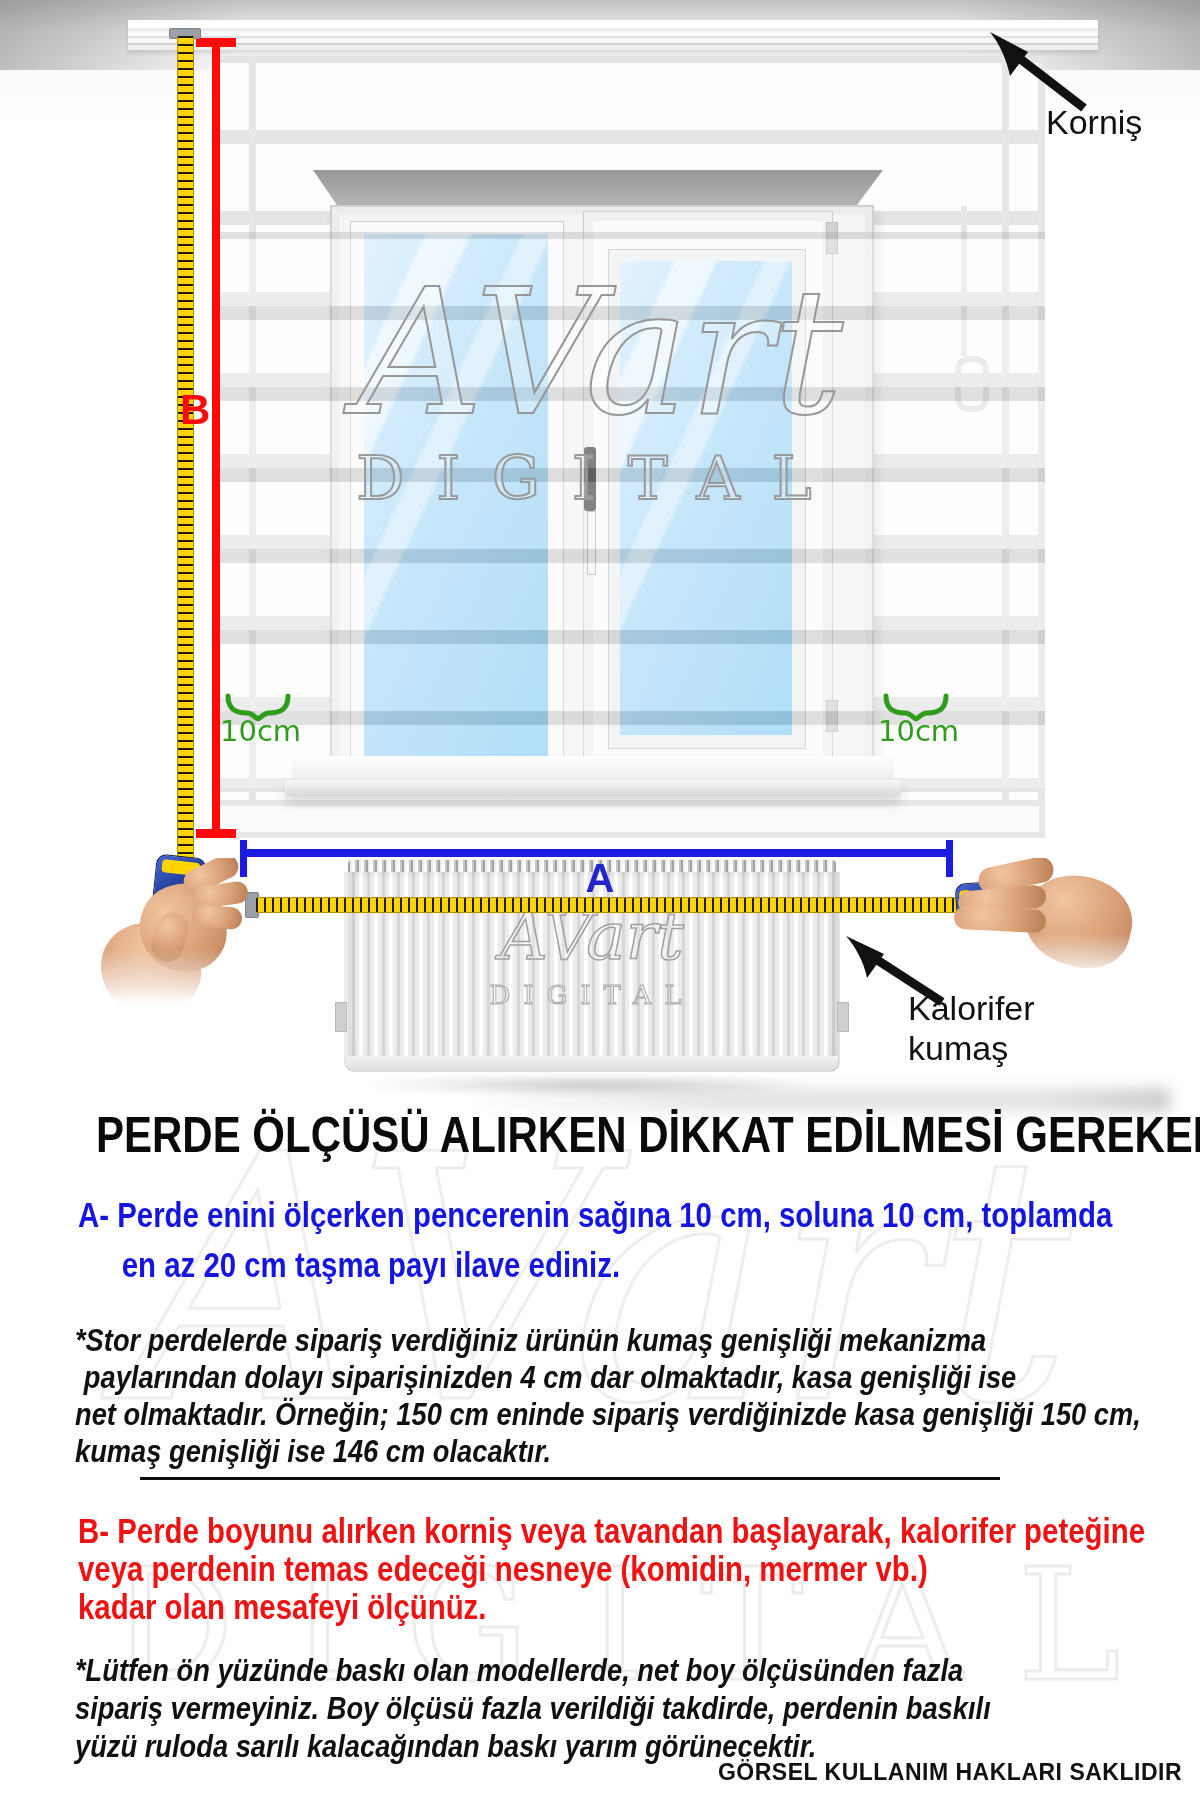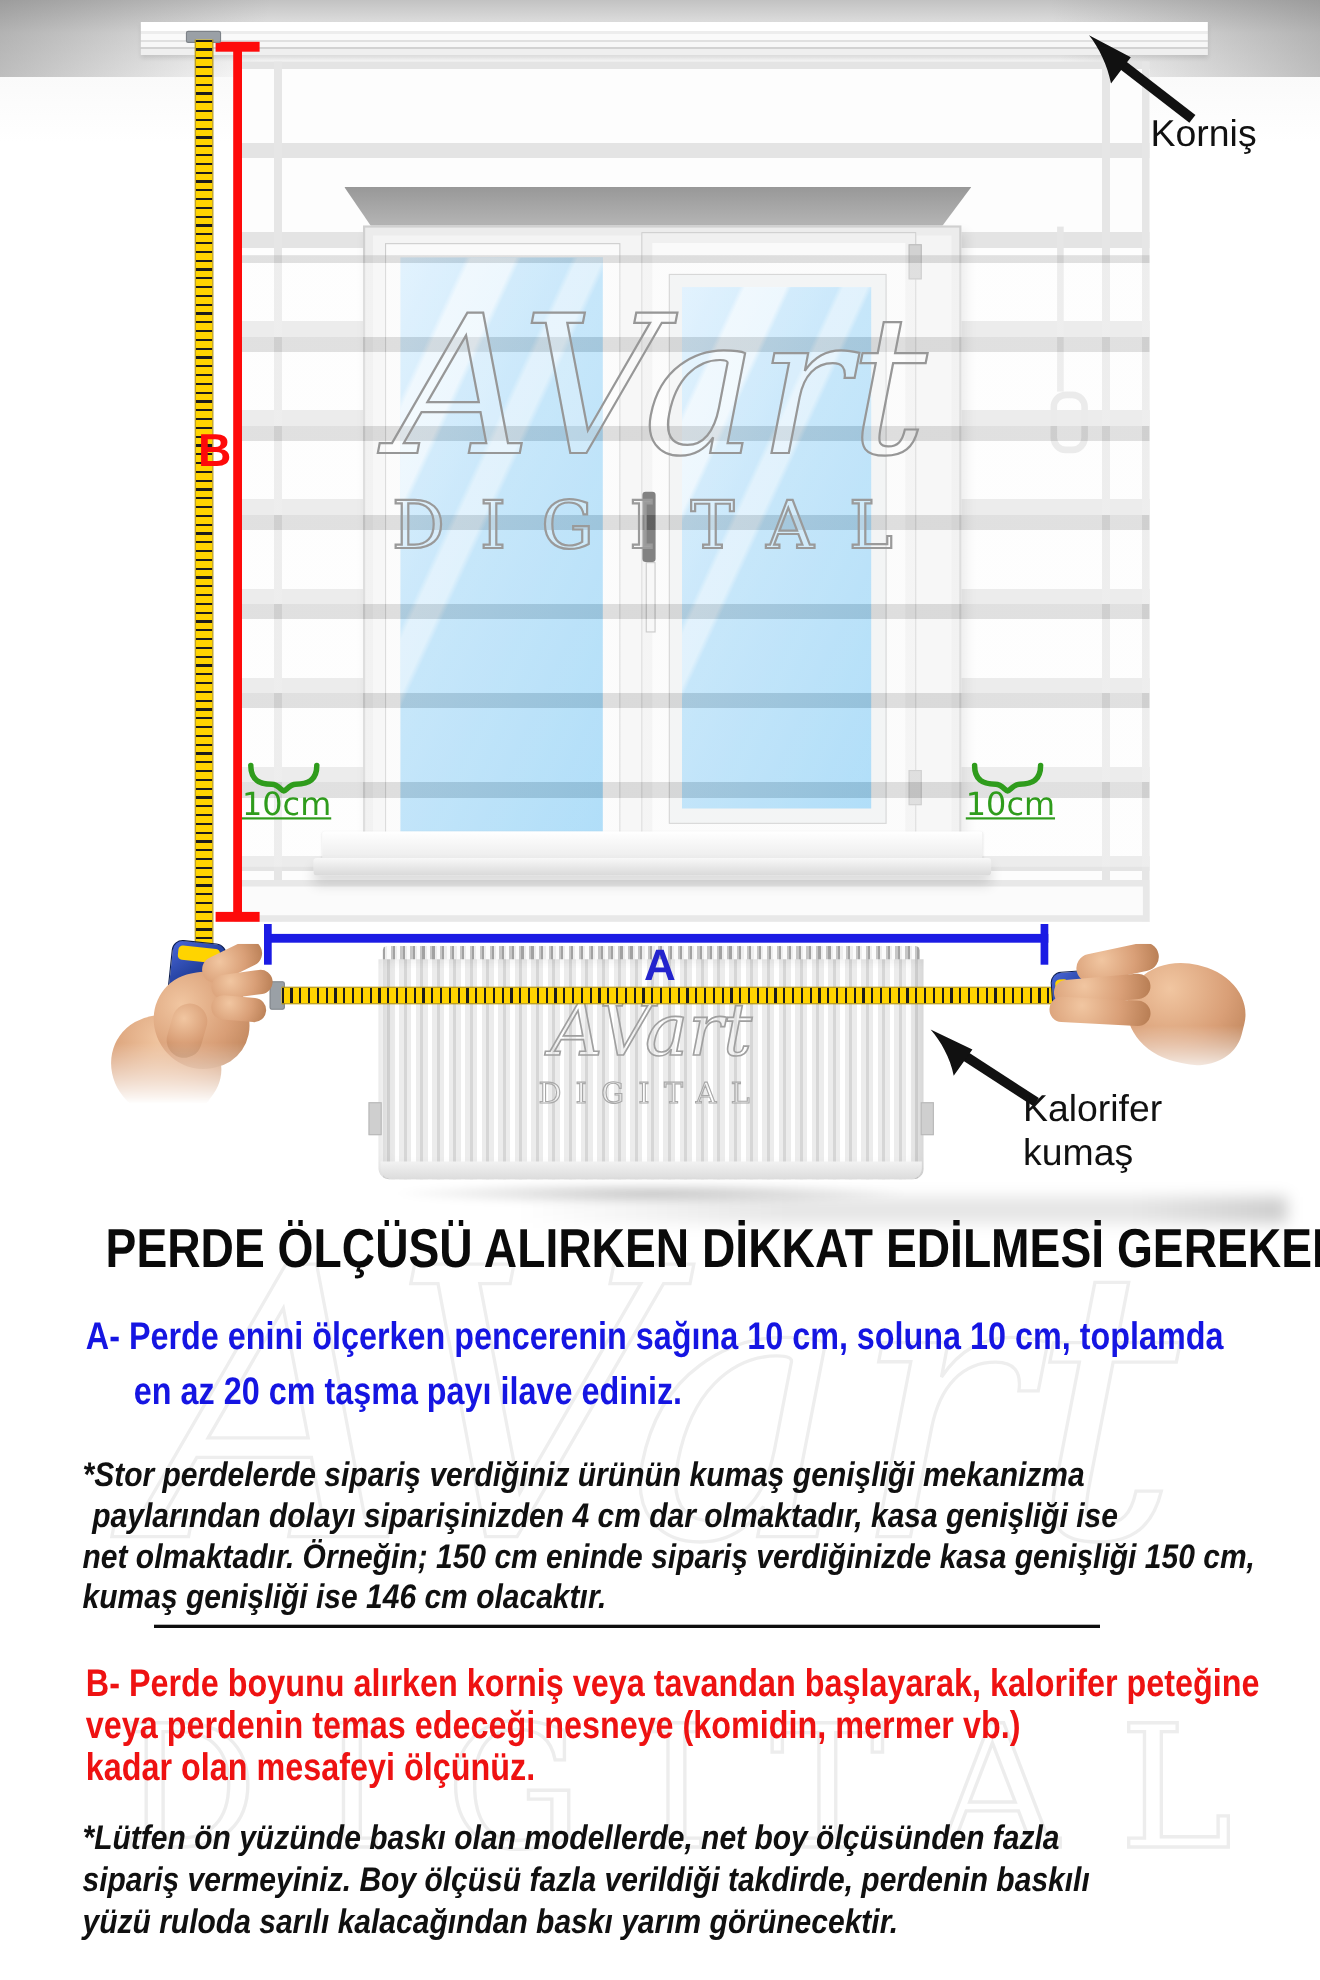--- a/index.html
+++ b/index.html
@@ -118,21 +118,21 @@
       background:linear-gradient(180deg,#f2f2f2,#dcdcdc);}
   .rad-bracket{position:absolute;top:142px;width:10px;height:28px;background:#cfcfcf;border:1px solid #b9b9b9;}
   .rad-shadow{position:absolute;left:10px;top:214px;width:476px;height:22px;
       background:radial-gradient(ellipse at center,rgba(0,0,0,.20),rgba(0,0,0,0) 70%);filter:blur(3px);}
   .scene-fade{left:470px;top:1088px;width:700px;height:24px;z-index:1;filter:blur(7px);
       background:linear-gradient(90deg,rgba(0,0,0,0),rgba(0,0,0,.10) 35% 80%,rgba(0,0,0,.20));}
 
   
   .brace{z-index:9;}
   .margin-label{width:76px;text-align:center;font-family:"DejaVu Sans",sans-serif;
-      font-size:29px;color:#2f9c1c;z-index:9;text-decoration:underline;}
+      font-size:29px;color:#2f9c1c;z-index:9;}
 
   
   .callout{font-size:34px;font-weight:400;color:#111;z-index:12;line-height:40px;}
   .arrow-svg{z-index:12;}
 
   
   .title{left:0;top:1106px;width:1200px;text-align:center;font-size:50px;font-weight:700;
       color:#0a0a0a;transform:scaleX(.84);z-index:2;white-space:nowrap;}
   .para{z-index:2;transform-origin:left top;white-space:nowrap;}
   .para-a{left:78px;top:1190px;font-size:35px;font-weight:700;color:#1515e2;line-height:50px;transform:scaleX(.84);}
@@ -239,21 +239,21 @@
   <svg class="abs arrow-svg" style="left:982px;top:30px;" width="112" height="84" viewBox="0 0 112 84">
     <path d="M102,78 L32,24" stroke="#111" stroke-width="9"></path>
     <path d="M8,2 L46,22 L28,46 C25,30 17,13 8,2 Z" fill="#111"></path>
   </svg>
   <div class="abs callout" style="left:1046px;top:102px;">Korniş</div>
 
   <svg class="abs arrow-svg" style="left:838px;top:934px;" width="112" height="76" viewBox="0 0 112 76">
     <path d="M104,68 L30,20" stroke="#111" stroke-width="9"></path>
     <path d="M8,2 L46,20 L29,44 C26,28 17,12 8,2 Z" fill="#111"></path>
   </svg>
-  <div class="abs callout" style="left:930px;top:988px;">
+  <div class="abs callout" style="left:908px;top:988px;">
     <div>Kalorifer</div>
     <div>kumaş</div>
   </div>
 
   <div class="abs wm wm-bg-brand">AVart</div>
   <div class="abs wm wm-bg-sub">DIGITAL</div>
 
   <div class="abs title">PERDE ÖLÇÜSÜ ALIRKEN DİKKAT EDİLMESİ GEREKENLER</div>
 
   <div class="abs para para-a">
@@ -275,14 +275,15 @@
     <div>veya perdenin temas edeceği nesneye (komidin, mermer vb.)</div>
     <div>kadar olan mesafeyi ölçünüz.</div>
   </div>
 
   <div class="abs para para-print">
     <div>*Lütfen ön yüzünde baskı olan modellerde, net boy ölçüsünden fazla</div>
     <div>sipariş vermeyiniz. Boy ölçüsü fazla verildiği takdirde, perdenin baskılı</div>
     <div>yüzü ruloda sarılı kalacağından baskı yarım görünecektir.</div>
   </div>
 
+  <div class="abs footer">GÖRSEL KULLANIM HAKLARI SAKLIDIR</div>
 
 </div>
 
 </body></html>

